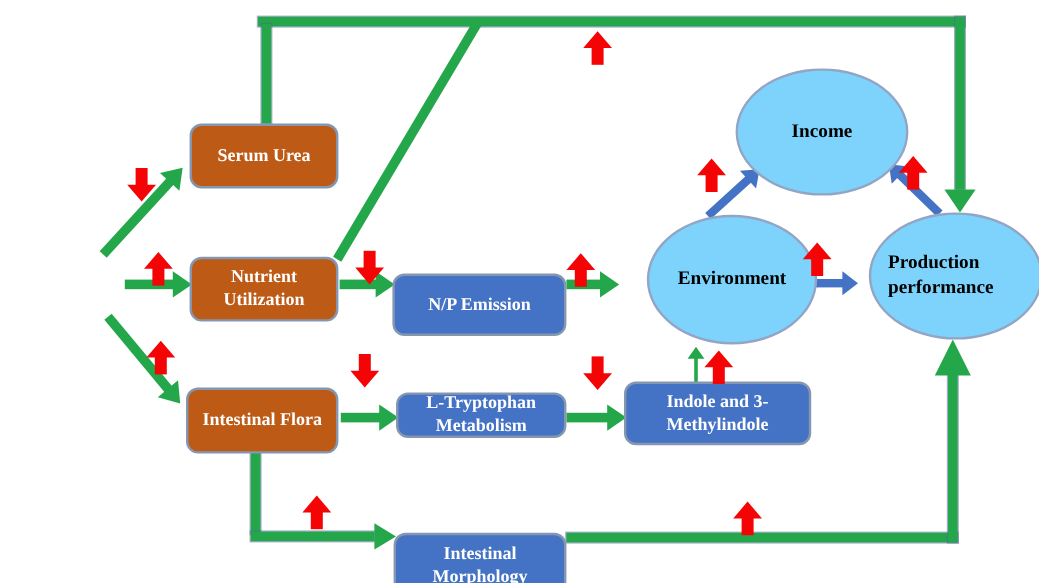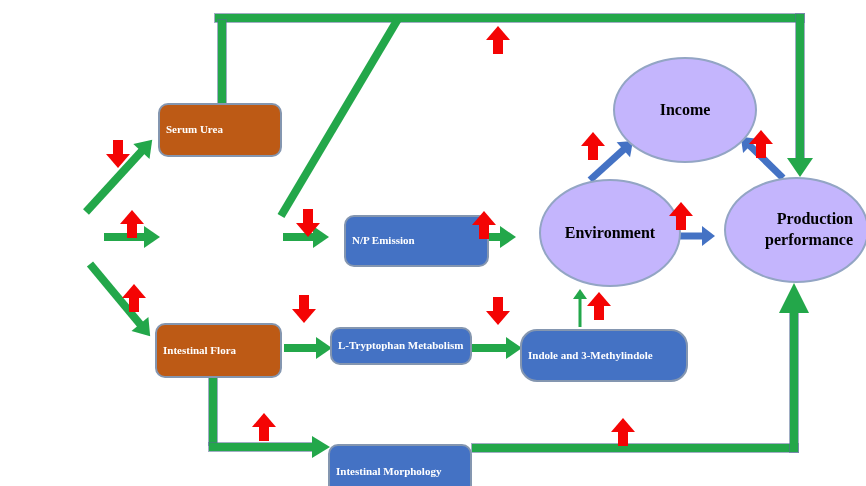--- a/index.html
+++ b/index.html
@@ -3,36 +3,36 @@
 <meta charset="utf-8">
 <style>
   html,body{margin:0;padding:0;background:#fff;}
   .canvas{
     position:relative;width:866px;height:486px;background:#ffffff;overflow:hidden;
     font-family:"Liberation Serif", serif;
   }
   
   .box{
     position:absolute;border-radius:10px;border:2px solid #8496B0;
-    display:flex;align-items:center;justify-content:flex-start;text-align:center;
-    font-weight:bold;color:#fff;font-size:11px;line-height:1.25;box-sizing:border-box;
+    display:flex;align-items:center;justify-content:center;text-align:center;
+    font-weight:bold;color:#fff;font-size:15px;line-height:1.25;box-sizing:border-box;
     padding:2px 6px;
   }
   .brown{background:#BD5A15;}
   .bluebox{background:#4472C4;}
   .hz{
     position:absolute;background:#12A45E;border-radius:16px;
     display:flex;align-items:center;justify-content:center;text-align:center;
     font-weight:bold;color:#fff;font-size:16px;
   }
   .wavy{text-decoration-line:underline;text-decoration-style:wavy;text-decoration-color:#e01010;text-underline-offset:4px;}
   .uline{text-decoration:underline;text-decoration-color:#ffffff;}
   .ellipse{
-    position:absolute;border-radius:50%;background:#c4b5fd;border:2px solid #93A5C4;
-    display:flex;align-items:center;justify-content:center;text-align:right;
+    position:absolute;border-radius:50%;background:#7dd3fc;border:2px solid #93A5C4;
+    display:flex;align-items:center;justify-content:center;text-align:left;
     font-weight:bold;color:#000;font-size:16px;line-height:1.3;box-sizing:border-box;
     padding:4px 14px;
   }
   
   .gline{position:absolute;background:#23A74A;box-shadow:0 0 0 1px rgba(84,106,148,.55);}
   .gline.plain{box-shadow:none;}
   
   .arrow{position:absolute;height:22px;transform-origin:left center;--c:#23A74A;}
   .arrow .shaft{position:absolute;left:0;top:50%;transform:translateY(-50%);height:8px;width:calc(100% - 15px);background:var(--c);}
   .arrow .head{position:absolute;right:0;top:50%;transform:translateY(-50%);width:0;height:0;
@@ -108,31 +108,34 @@
     </div>
   <div class="arrow blue" style="left:653px;top:226px;width:62px;">
       <div class="shaft"></div>
       <div class="head"></div>
     </div>
 
 
   <div class="box brown" style="left:158px;top:103px;width:124px;height:54px;">
     <span>Serum Urea</span>
   </div>
+  <div class="box brown" style="left:158px;top:214px;width:124px;height:54px;">
+    <span>Nutrient Utilization</span>
+  </div>
   <div class="box brown" style="left:155px;top:323px;width:127px;height:55px;">
     <span>Intestinal Flora</span>
   </div>
 
-  <div class="box bluebox" style="left:327px;top:215px;width:145px;height:52px;margin-left:17px;">
+  <div class="box bluebox" style="left:327px;top:228px;width:145px;height:52px;">
     <span>N/P Emission</span>
   </div>
   <div class="box bluebox" style="left:330px;top:327px;width:142px;height:38px;">
     <span>L-Tryptophan Metabolism</span>
   </div>
-  <div class="box bluebox" style="left:520px;top:329px;width:168px;height:53px;border-radius:17px;">
+  <div class="box bluebox" style="left:520px;top:318px;width:156px;height:53px;">
     <span>Indole and 3-Methylindole</span>
   </div>
   <div class="box bluebox" style="left:328px;top:423px;width:144px;height:55px;margin-top:21px;">
     <span>Intestinal Morphology</span>
   </div>
 
   <div class="ellipse" style="left:613px;top:57px;width:144px;height:106px;">
     <span>Income</span>
   </div>
   <div class="ellipse" style="left:539px;top:179px;width:142px;height:108px;">

